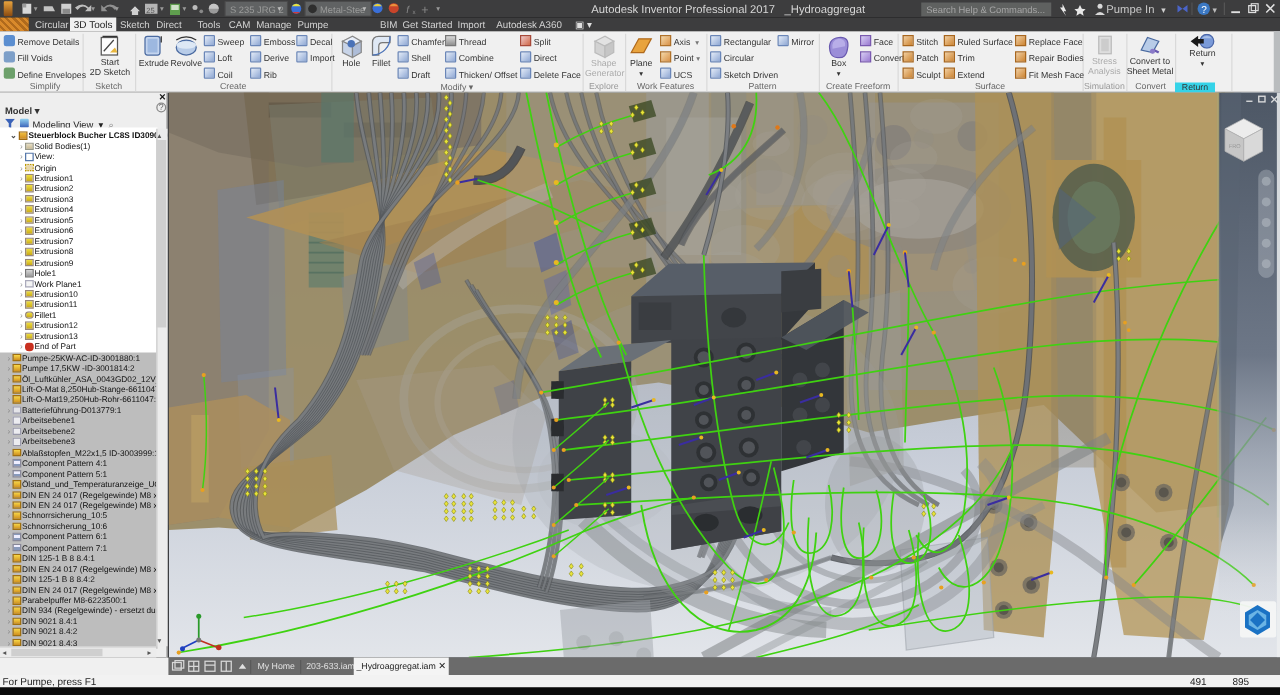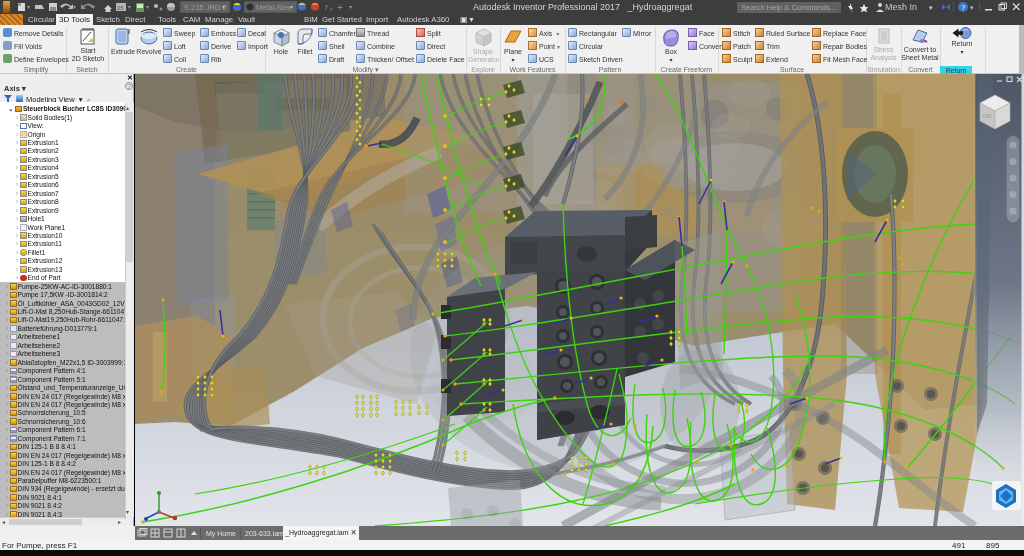--- a/index.html
+++ b/index.html
@@ -91,42 +91,42 @@
 <div id="titletext" class="abs">Autodesk Inventor Professional 2017&nbsp;&nbsp;&nbsp;_Hydroaggregat</div>
 <div id="searchbox" class="abs">Search Help &amp; Commands...</div>
 <svg class="abs" style="left:846px;top:1px;" width="120" height="12">
  <path d="M4 2l3 6 -2 0 2 4 -5 -7 2 0z" fill="#e8e8e8"></path>
  <path d="M18 3l1.5 3 3 .3 -2.3 2 .7 3.2 -2.9 -1.7 -2.9 1.7 .7 -3.2 -2.3 -2 3 -.3z" fill="#e8e8e8"></path>
  <circle cx="34" cy="4" r="2" fill="#d8d8d8"></circle>
     <path d="M30 11q4 -5 8 0z" fill="#d8d8d8"></path>
  <text x="83" y="9" font-size="7" fill="#cfcfcf">▾</text>
  <path d="M96 3l4 3 -4 3z M104 3l-4 3 4 3z" fill="#4a64c8"></path>
 </svg>
-<div id="signin" class="abs">Mesh In</div>
+<div id="signin" class="abs">Pumpe In</div>
 <svg class="abs" style="left:953px;top:1px;" width="70" height="12">
  <rect x="0" y="1" width="1" height="10" fill="#555"></rect>
  <circle cx="10" cy="6" r="5" fill="#3b78c3"></circle>
     <text x="8" y="9" font-size="8" fill="#fff">?</text>
  <text x="17" y="9" font-size="7" fill="#bbb">▾</text>
  <rect x="26" y="1" width="1" height="10" fill="#555"></rect>
  <rect x="32" y="8" width="7" height="1.5" fill="#e0e0e0"></rect>
  <rect x="46" y="3.5" width="5.5" height="5.5" fill="none" stroke="#e0e0e0" stroke-width="1"></rect>
     <rect x="48" y="2" width="5.5" height="5.5" fill="none" stroke="#e0e0e0" stroke-width="0.9"></rect>
  <path d="M60 2.5l6.5 6.5 M66.5 2.5l-6.5 6.5" stroke="#e0e0e0" stroke-width="1.2"></path>
 </svg>
 <div id="tabrow" class="abs"></div>
 <div id="filetab" class="abs"></div>
 <div class="rtab" style="left:28px;">Circular</div>
 <div id="activetab" class="abs">3D Tools</div>
 <div class="rtab" style="left:96px;">Sketch</div>
 <div class="rtab" style="left:125px;">Direct</div>
 <div class="rtab" style="left:158px;">Tools</div>
 <div class="rtab" style="left:183px;">CAM</div>
 <div class="rtab" style="left:205px;">Manage</div>
-<div class="rtab" style="left:238px;">Vault</div>
+<div class="rtab" style="left:238px;">Pumpe</div>
 <div class="rtab" style="left:248px;margin-top:28px;">Environments</div>
 <div class="rtab" style="left:304px;">BIM</div>
 <div class="rtab" style="left:322px;">Get Started</div>
 <div class="rtab" style="left:366px;">Import</div>
 <div class="rtab" style="left:397px;">Autodesk A360</div>
 <div class="rtab" style="left:460px;color:#e0e0e0;">▣ ▾</div>
 <div id="ribbon" class="abs"></div>
 <div class="abs" style="left:1019px;top:25px;width:5px;height:49px;background:#b9bcbe;"></div>
 
 <div class="abs gsep" style="left:66px;"></div>
@@ -273,21 +273,21 @@
 Convert to<br>Sheet Metal</div>
 
 <div class="bigbtn" style="left:944px;top:27px;width:36px;">
 <svg class="bic" width="20" height="12">
       <circle cx="13.5" cy="6" r="5.5" fill="#7a9ad8" stroke="#4a66a8"></circle>
       <path d="M9.5 3.5a5.5 5.5 0 0 1 8 0z" fill="#a8c0e8"></path>
       <path d="M0.5 6l6 -4.5 0 2.7 4.5 0 0 3.6 -4.5 0 0 2.7z" fill="#1a1a1a"></path>
     </svg>
 Return<br><span style="font-size:6px;">▾</span></div>
 <div id="panel" class="abs"></div>
-<div class="abs" style="left:4px;top:84px;font-size:7.5px;font-weight:bold;color:#333;">Axis ▾</div>
+<div class="abs" style="left:4px;top:84px;font-size:7.5px;font-weight:bold;color:#333;">Model ▾</div>
 <div class="abs" style="left:125px;top:82px;width:8px;height:8px;border:1px solid #888;border-radius:50%;color:#666;font-size:7px;line-height:8px;text-align:center;">?</div>
 <div class="abs" style="left:127px;top:74px;color:#111;font-size:7px;font-weight:bold;">✕</div>
 <svg class="abs" style="left:4px;top:95px;" width="9" height="8">
     <path d="M0 0l8 0 -3 3.5 0 4.5 -2 -1.5 0 -3z" fill="#3a62b8"></path>
   </svg>
 <div class="abs" style="left:16px;top:95px;width:7px;height:7px;background:linear-gradient(#8fd0f0,#3a62b8);border-radius:1px;"></div>
 <div class="abs" style="left:26px;top:95px;font-size:7.5px;color:#222;text-align:center;">Modeling View&nbsp;&nbsp;▾&nbsp;&nbsp;<span style="color:#777;">⌕</span></div>
 <div id="treewrap" class="abs" style="left:0;top:102px;width:126px;height:415px;background:#fff;overflow:hidden;">
 </div>
 <div class="abs" style="left:0;top:282.0px;width:126px;height:237px;background:#bdbdbd;"></div>

